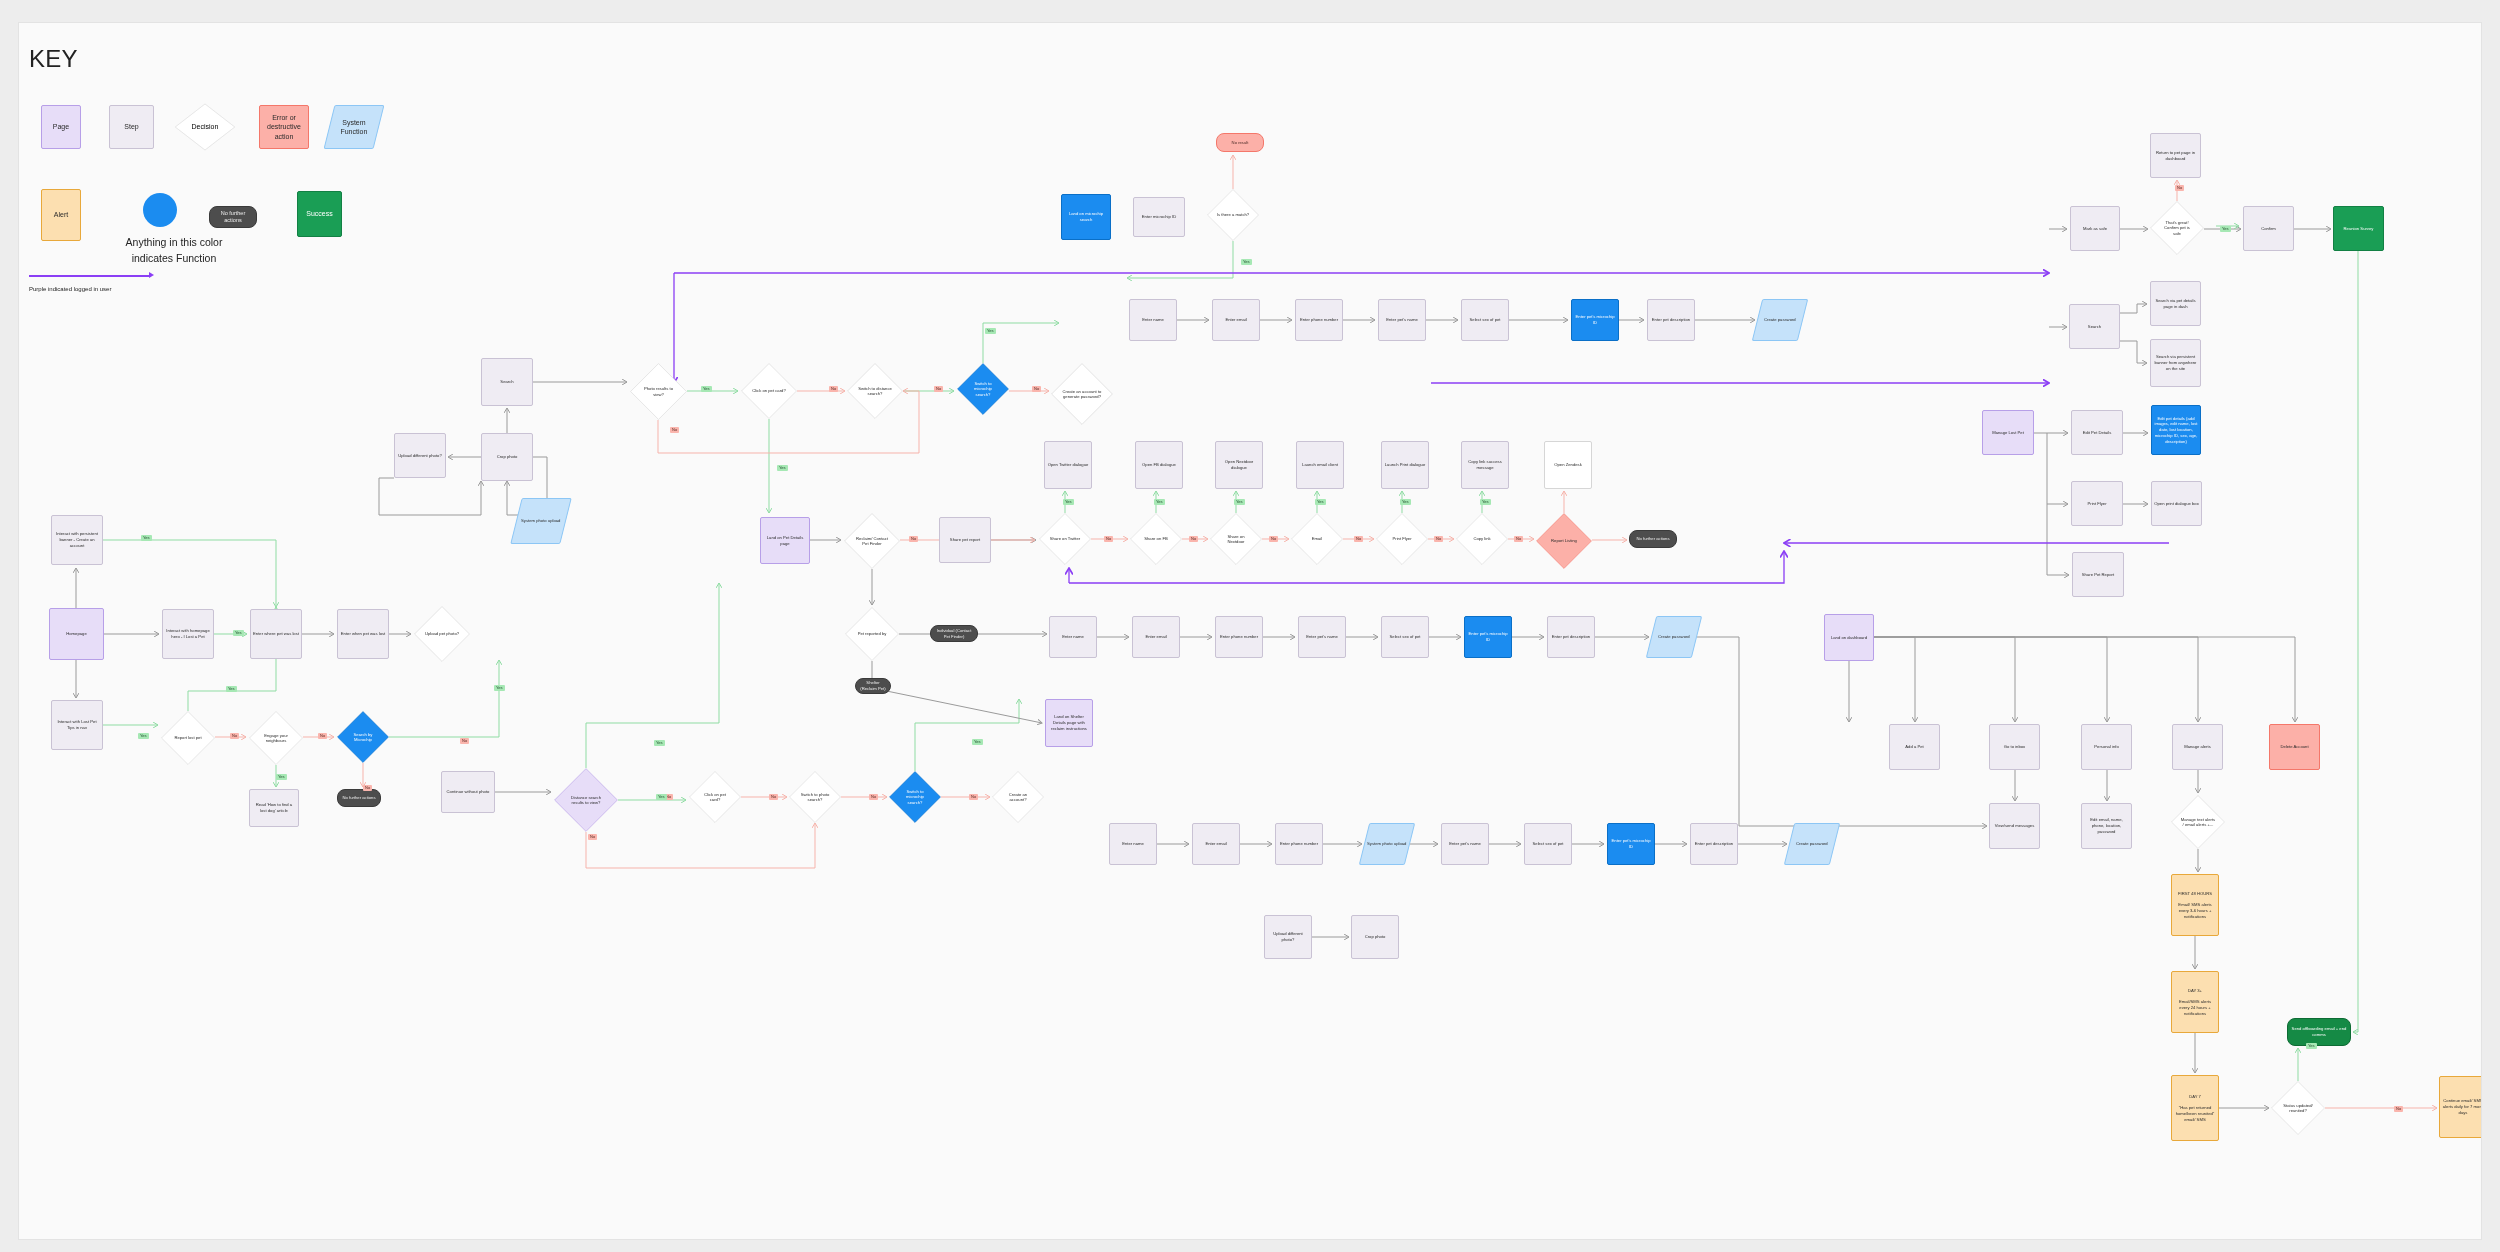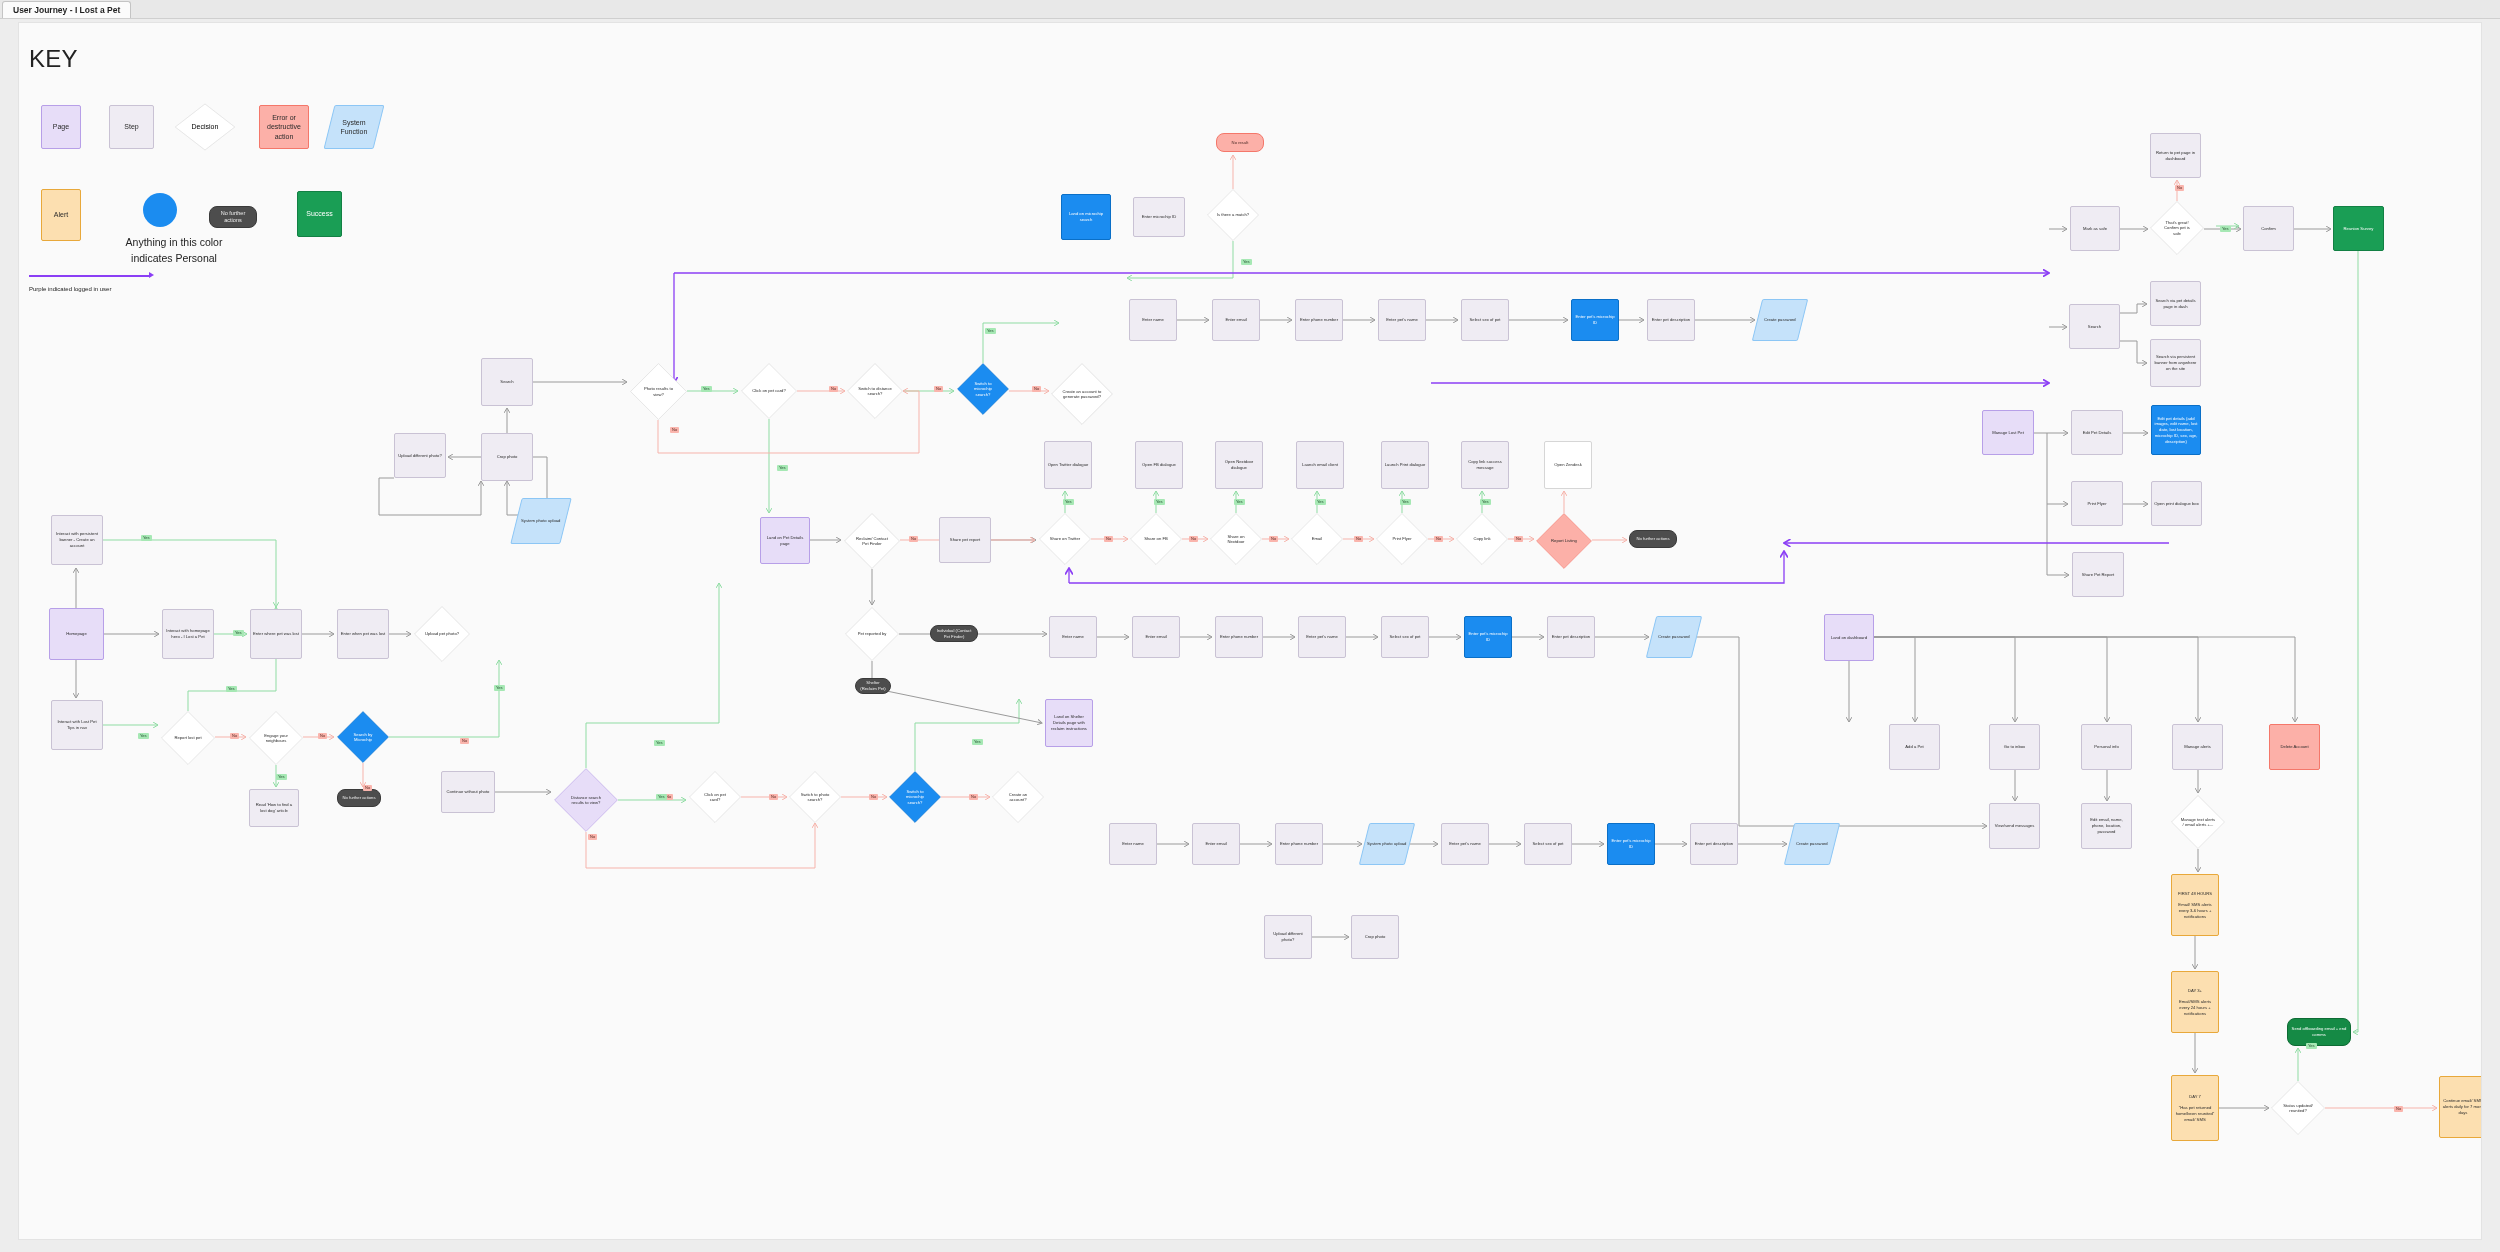--- a/index.html
+++ b/index.html
@@ -129,23 +129,20 @@
     border-left:5px solid #8b3ef5;
     border-top:3px solid transparent;
     border-bottom:3px solid transparent;
   }
 </style>
 </head>
 <body>
 
 <div id="root">
 
-  <div id="tabstrip">
-    <div id="tab">User Journey - I Lost a Pet</div>
-  </div>
 
   <div id="canvas">
 
     <svg id="edges" viewBox="0 0 2464 1218">
       <defs>
         <marker id="ag" markerWidth="6" markerHeight="6" refX="5" refY="3" orient="auto">
           <path d="M0,0 L5,3 L0,6" fill="none" stroke="#9a9a9a" stroke-width="1"></path>
         </marker>
         <marker id="agr" markerWidth="6" markerHeight="6" refX="5" refY="3" orient="auto">
           <path d="M0,0 L5,3 L0,6" fill="none" stroke="#8fdca3" stroke-width="1"></path>
@@ -326,21 +323,21 @@
 
     <div class="node k t-error" style="left:240px; top:82px; width:50px; height:44px;">Error or destructive action</div>
 
     <div class="node k t-system" style="left:310px; top:82px; width:50px; height:44px;">
       <span>System Function</span>
     </div>
 
     <div class="node k t-alert" style="left:22px; top:166px; width:40px; height:52px;">Alert</div>
 
     <div class="key-circle" style="left:124px; top:170px; width:34px; height:34px;"></div>
-    <div class="key-cap" style="left:100px; top:212px; width:110px; text-align:center;">Anything in this color indicates Personal</div>
+    <div class="key-cap" style="left:100px; top:212px; width:110px; text-align:center;">Anything in this color indicates Function</div>
 
     <div class="node k t-noaction" style="left:190px; top:183px; width:48px; height:22px; font-size:5.5px;">No further actions</div>
 
     <div class="node k t-success" style="left:278px; top:168px; width:45px; height:46px;">Success</div>
 
     <div class="key-line" style="left:10px; top:252px; width:122px;"></div>
     <div class="key-arrow" style="left:130px; top:249px;"></div>
     <div class="key-cap" style="left:10px; top:262px; font-size:6px;">Purple indicated logged in user</div>
 
     <div id="nodes">

